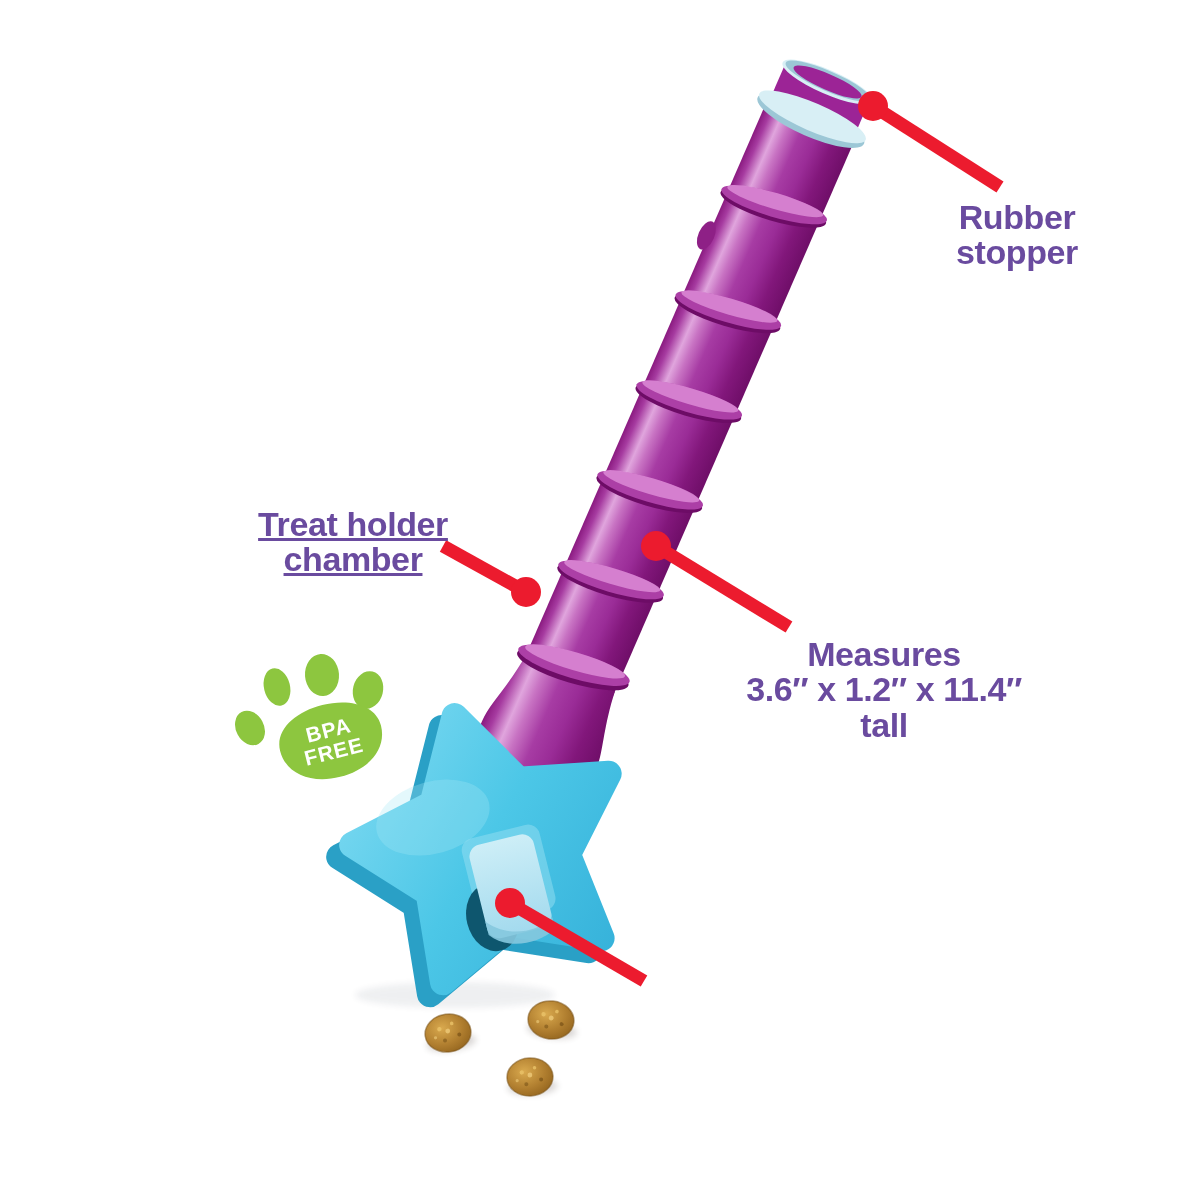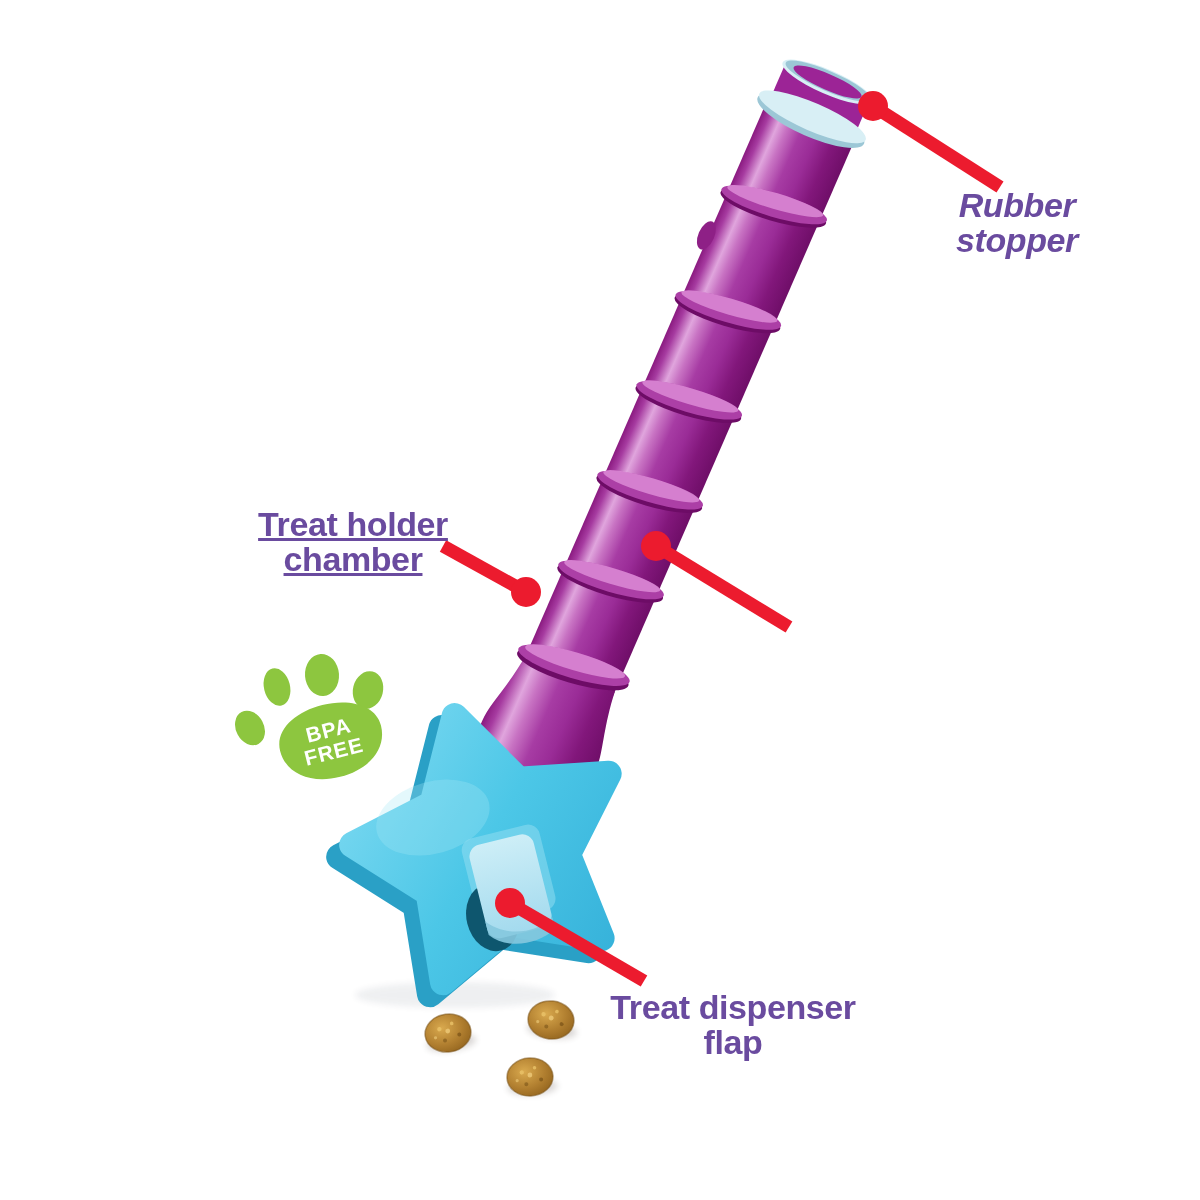--- a/index.html
+++ b/index.html
@@ -166,21 +166,21 @@
         <line x1="656" y1="546" x2="789" y2="627" stroke-width="13"></line>
         <circle cx="656" cy="546" r="15" stroke="none"></circle>
       </g>
       <g>
         <line x1="510" y1="903" x2="644" y2="981" stroke-width="13"></line>
         <circle cx="510" cy="903" r="15" stroke="none"></circle>
       </g>
     </g>
   </svg>
 
-  <div class="label" style="left:1017px; top:188px;font-style:italic;">Rubber stopper</div>
+  <div class="label" style="left:1017px; top:200px;">Rubber stopper</div>
 
   <div class="label" style="left:353px; top:507px;text-decoration:underline;">Treat holder
 chamber</div>
 
+  <div class="label" style="left:884px; top:637px;">Measures
+3.6″ x 1.2″ x 11.4″ tall</div>
 
-  <div class="label" style="left:733px; top:990px;">Treat dispenser
-flap</div>
 </div>
 
 </body></html>

